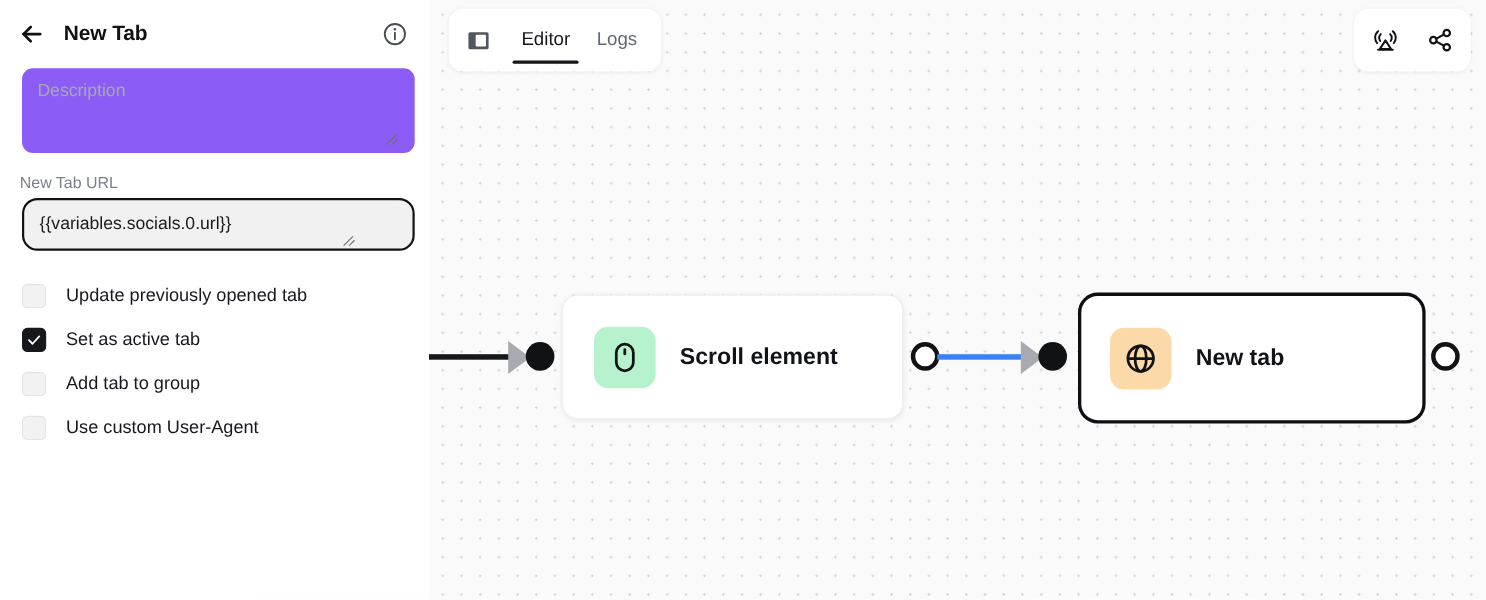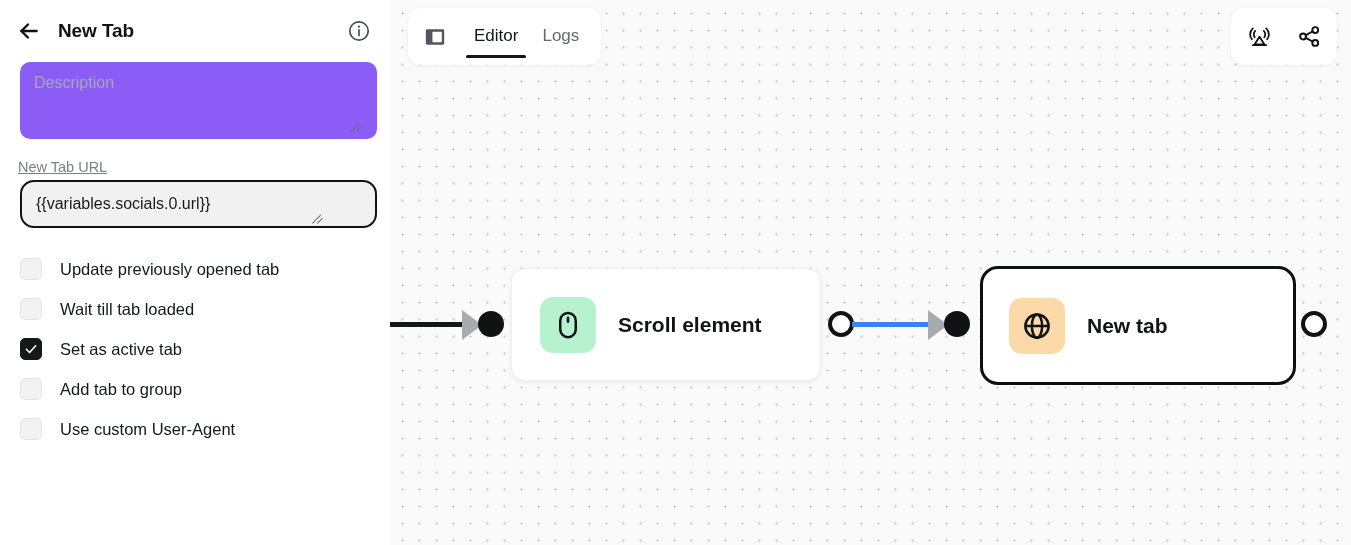--- a/index.html
+++ b/index.html
@@ -107,21 +107,20 @@
   .resize-grip:after {
     width: 7px;
     left: 5px; top: 11px;
     transform: rotate(-45deg);
   }
 
   .field-label {
     font-size: 14.5px;
     color: #7c8089;
     margin: 20px 0 5px 18px;
-    text-decoration: underline;
   }
   .url-outer {
     position: relative;
     margin: 0 20px;
     width: 313px;
     height: 48px;
     box-sizing: border-box;
   }
   .url-input {
     width: 357px;
@@ -360,26 +359,20 @@
 
     <div class="checkbox-list">
 
       <label class="checkbox-row">
         <span class="cbox">
           
         </span>
         <span class="cb-label">Update previously opened tab</span>
       </label>
 
-      <label class="checkbox-row">
-        <span class="cbox">
-          
-        </span>
-        <span class="cb-label">Wait till tab loaded</span>
-      </label>
 
       <label class="checkbox-row">
         <span class="cbox checked">
           <svg class="tick" width="14" height="14" viewBox="0 0 24 24" fill="none">
             <path d="M4 12.5L9.5 18L20 6.5" stroke="#ffffff" stroke-width="2.8" stroke-linecap="round" stroke-linejoin="round"></path>
           </svg>
         </span>
         <span class="cb-label">Set as active tab</span>
       </label>
 

